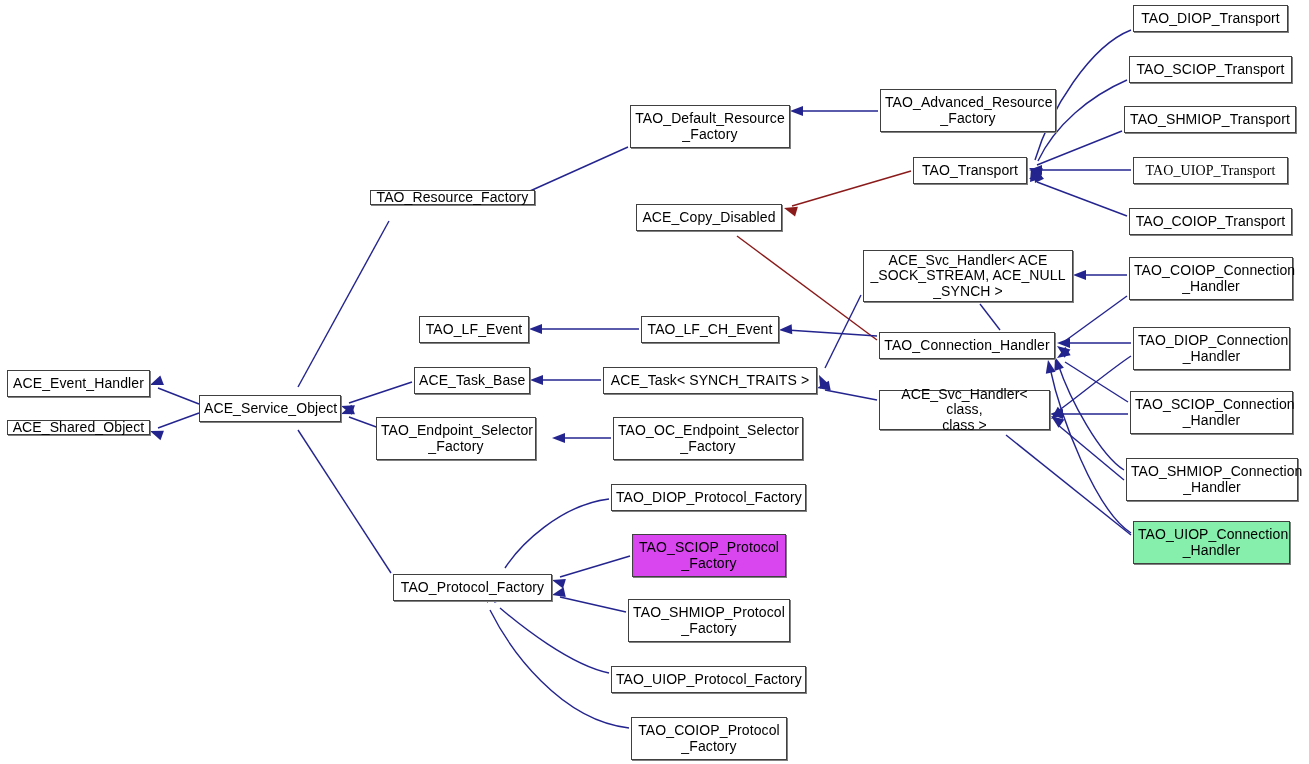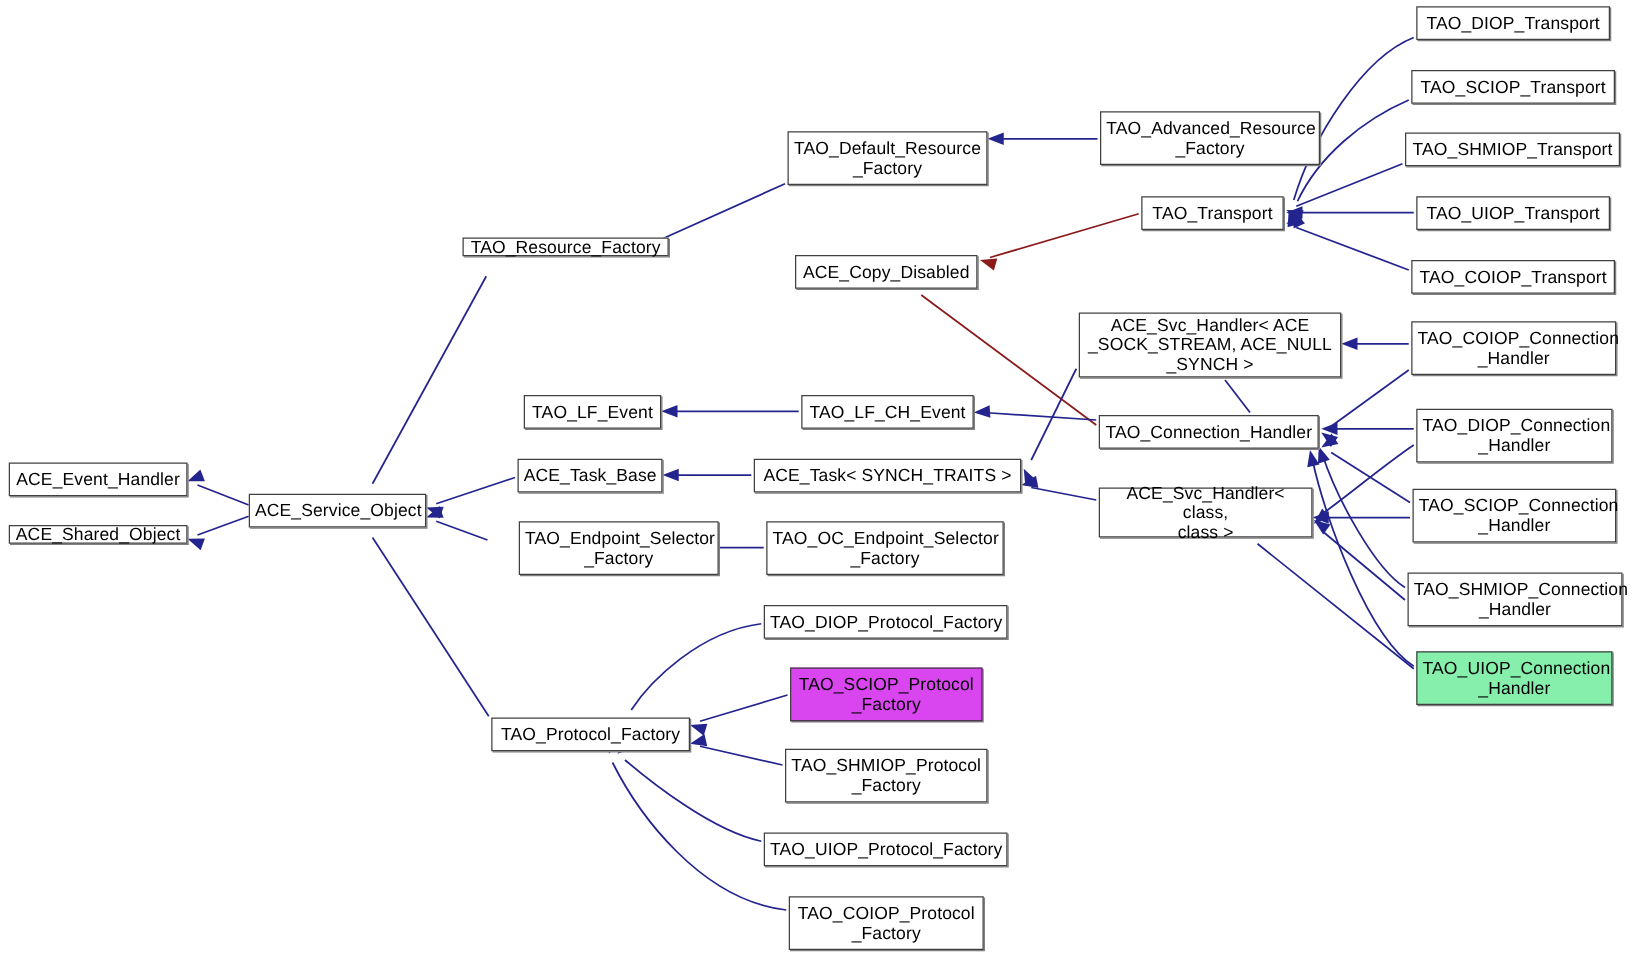--- a/index.html
+++ b/index.html
@@ -137,33 +137,33 @@
       <div class="node-box" style="left: 370px; top: 190px; width: 165px; height: 15px; background: rgb(255, 255, 255); border-color: rgb(64, 64, 64); box-shadow: rgb(128, 128, 128) 1px 1px 0px 0px;"><span class="node-label">TAO_Resource_Factory</span></div>
       <div class="node-box" style="left: 630px; top: 105px; width: 160px; height: 43px; background: rgb(255, 255, 255); border-color: rgb(64, 64, 64); box-shadow: rgb(128, 128, 128) 1px 1px 0px 0px;"><span class="node-label">TAO_Default_Resource
 _Factory</span></div>
       <div class="node-box" style="left: 880px; top: 89px; width: 176px; height: 43px; background: rgb(255, 255, 255); border-color: rgb(64, 64, 64); box-shadow: rgb(128, 128, 128) 1px 1px 0px 0px;"><span class="node-label">TAO_Advanced_Resource
 _Factory</span></div>
       <div class="node-box" style="left: 636px; top: 204px; width: 146px; height: 27px; background: rgb(255, 255, 255); border-color: rgb(64, 64, 64); box-shadow: rgb(128, 128, 128) 1px 1px 0px 0px;"><span class="node-label">ACE_Copy_Disabled</span></div>
       <div class="node-box" style="left: 913px; top: 157px; width: 114px; height: 27px; background: rgb(255, 255, 255); border-color: rgb(64, 64, 64); box-shadow: rgb(128, 128, 128) 1px 1px 0px 0px;"><span class="node-label">TAO_Transport</span></div>
       <div class="node-box" style="left: 1133px; top: 5px; width: 155px; height: 27px; background: rgb(255, 255, 255); border-color: rgb(64, 64, 64); box-shadow: rgb(128, 128, 128) 1px 1px 0px 0px;"><span class="node-label">TAO_DIOP_Transport</span></div>
       <div class="node-box" style="left: 1129px; top: 56px; width: 163px; height: 27px; background: rgb(255, 255, 255); border-color: rgb(64, 64, 64); box-shadow: rgb(128, 128, 128) 1px 1px 0px 0px;"><span class="node-label">TAO_SCIOP_Transport</span></div>
       <div class="node-box" style="left: 1124px; top: 106px; width: 172px; height: 27px; background: rgb(255, 255, 255); border-color: rgb(64, 64, 64); box-shadow: rgb(128, 128, 128) 1px 1px 0px 0px;"><span class="node-label">TAO_SHMIOP_Transport</span></div>
-      <div class="node-box" style="left: 1133px; top: 157px; width: 155px; height: 27px; background: rgb(255, 255, 255); border-color: rgb(64, 64, 64); box-shadow: rgb(128, 128, 128) 1px 1px 0px 0px;"><span class="node-label">TAO_UIOP_Transport</span></div>
+      <div class="node-box" style="left: 1133px; top: 157px; width: 155px; height: 27px; background: rgb(255, 255, 255); border-color: rgb(64, 64, 64); box-shadow: rgb(128, 128, 128) 1px 1px 0px 0px; font-family: Liberation Serif, serif;"><span class="node-label">TAO_UIOP_Transport</span></div>
       <div class="node-box" style="left: 1129px; top: 208px; width: 163px; height: 27px; background: rgb(255, 255, 255); border-color: rgb(64, 64, 64); box-shadow: rgb(128, 128, 128) 1px 1px 0px 0px;"><span class="node-label">TAO_COIOP_Transport</span></div>
       <div class="node-box" style="left: 863px; top: 250px; width: 210px; height: 52px; background: rgb(255, 255, 255); border-color: rgb(64, 64, 64); box-shadow: rgb(128, 128, 128) 1px 1px 0px 0px;"><span class="node-label">ACE_Svc_Handler&lt; ACE
 _SOCK_STREAM, ACE_NULL
 _SYNCH &gt;</span></div>
       <div class="node-box" style="left: 419px; top: 316px; width: 110px; height: 27px; background: rgb(255, 255, 255); border-color: rgb(64, 64, 64); box-shadow: rgb(128, 128, 128) 1px 1px 0px 0px;"><span class="node-label">TAO_LF_Event</span></div>
       <div class="node-box" style="left: 641px; top: 316px; width: 138px; height: 27px; background: rgb(255, 255, 255); border-color: rgb(64, 64, 64); box-shadow: rgb(128, 128, 128) 1px 1px 0px 0px;"><span class="node-label">TAO_LF_CH_Event</span></div>
       <div class="node-box" style="left: 879px; top: 332px; width: 176px; height: 27px; background: rgb(255, 255, 255); border-color: rgb(64, 64, 64); box-shadow: rgb(128, 128, 128) 1px 1px 0px 0px;"><span class="node-label">TAO_Connection_Handler</span></div>
       <div class="node-box" style="left: 414px; top: 367px; width: 116px; height: 27px; background: rgb(255, 255, 255); border-color: rgb(64, 64, 64); box-shadow: rgb(128, 128, 128) 1px 1px 0px 0px;"><span class="node-label">ACE_Task_Base</span></div>
       <div class="node-box" style="left: 603px; top: 367px; width: 214px; height: 27px; background: rgb(255, 255, 255); border-color: rgb(64, 64, 64); box-shadow: rgb(128, 128, 128) 1px 1px 0px 0px;"><span class="node-label">ACE_Task&lt; SYNCH_TRAITS &gt;</span></div>
       <div class="node-box" style="left: 879px; top: 390px; width: 171px; height: 40px; background: rgb(255, 255, 255); border-color: rgb(64, 64, 64); box-shadow: rgb(128, 128, 128) 1px 1px 0px 0px;"><span class="node-label">ACE_Svc_Handler&lt; class,
 class &gt;</span></div>
-      <div class="node-box" style="left: 415px; top: 417px; width: 160px; height: 43px; background: rgb(255, 255, 255); border-color: rgb(64, 64, 64); box-shadow: rgb(128, 128, 128) 1px 1px 0px 0px;"><span class="node-label">TAO_Endpoint_Selector
+      <div class="node-box" style="left: 376px; top: 417px; width: 160px; height: 43px; background: rgb(255, 255, 255); border-color: rgb(64, 64, 64); box-shadow: rgb(128, 128, 128) 1px 1px 0px 0px;"><span class="node-label">TAO_Endpoint_Selector
 _Factory</span></div>
       <div class="node-box" style="left: 613px; top: 417px; width: 190px; height: 43px; background: rgb(255, 255, 255); border-color: rgb(64, 64, 64); box-shadow: rgb(128, 128, 128) 1px 1px 0px 0px;"><span class="node-label">TAO_OC_Endpoint_Selector
 _Factory</span></div>
       <div class="node-box" style="left: 1129px; top: 257px; width: 164px; height: 43px; background: rgb(255, 255, 255); border-color: rgb(64, 64, 64); box-shadow: rgb(128, 128, 128) 1px 1px 0px 0px;"><span class="node-label">TAO_COIOP_Connection
 _Handler</span></div>
       <div class="node-box" style="left: 1133px; top: 327px; width: 157px; height: 43px; background: rgb(255, 255, 255); border-color: rgb(64, 64, 64); box-shadow: rgb(128, 128, 128) 1px 1px 0px 0px;"><span class="node-label">TAO_DIOP_Connection
 _Handler</span></div>
       <div class="node-box" style="left: 1130px; top: 391px; width: 163px; height: 43px; background: rgb(255, 255, 255); border-color: rgb(64, 64, 64); box-shadow: rgb(128, 128, 128) 1px 1px 0px 0px;"><span class="node-label">TAO_SCIOP_Connection
 _Handler</span></div>
       <div class="node-box" style="left: 1126px; top: 458px; width: 172px; height: 43px; background: rgb(255, 255, 255); border-color: rgb(64, 64, 64); box-shadow: rgb(128, 128, 128) 1px 1px 0px 0px;"><span class="node-label">TAO_SHMIOP_Connection

